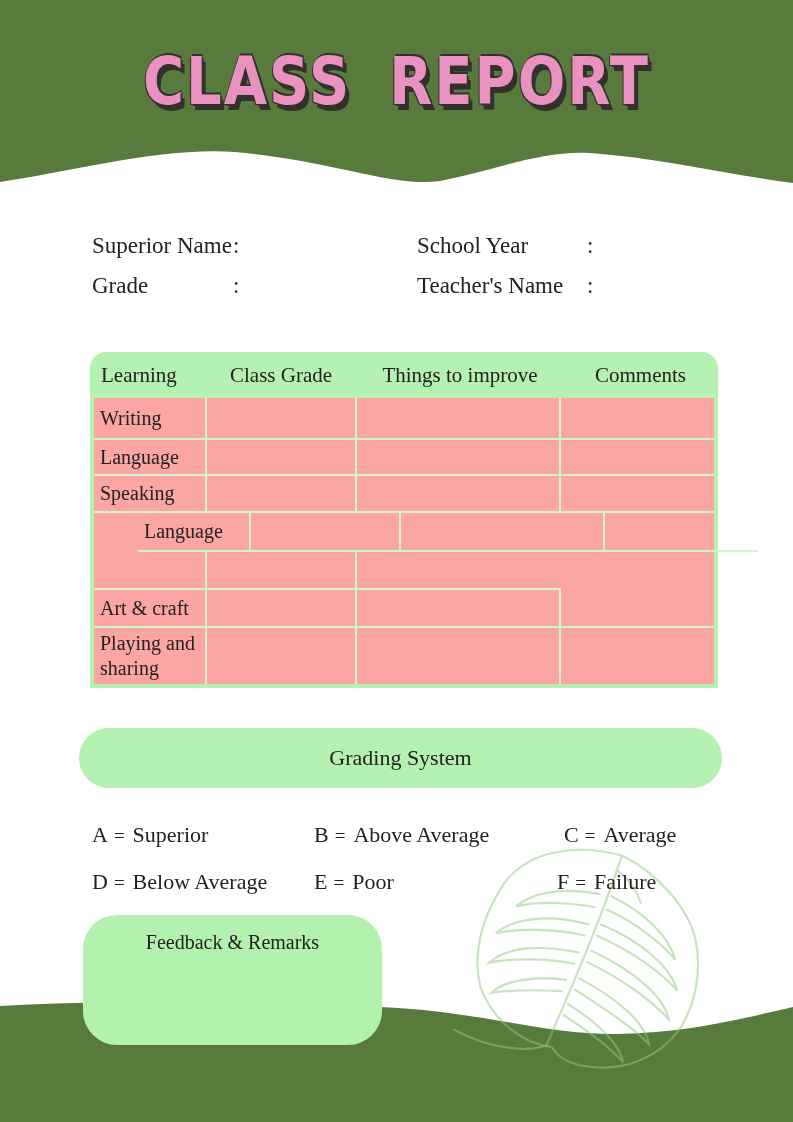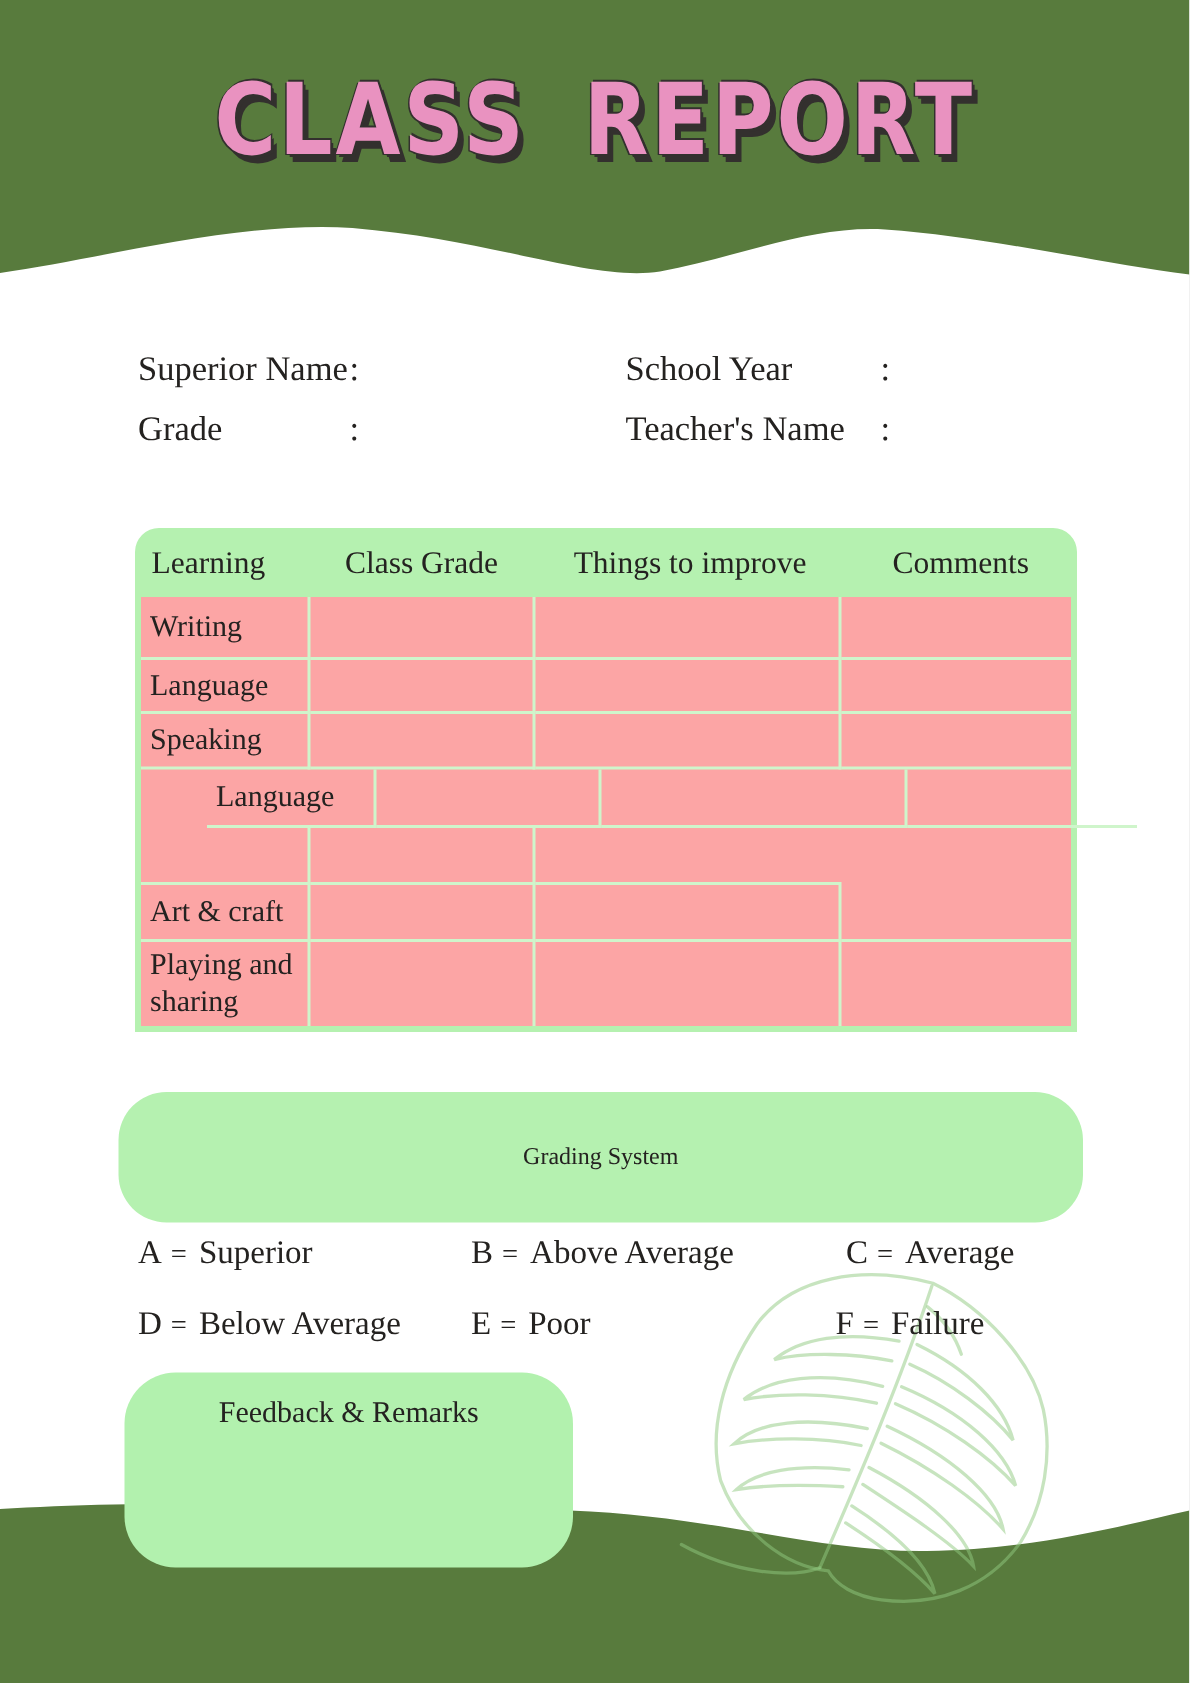--- a/index.html
+++ b/index.html
@@ -48,23 +48,23 @@
   .tcell{
     border-right:2px solid #CFF5CB;border-bottom:2px solid #CFF5CB;
     display:flex;align-items:center;font-size:20px;line-height:1.25;
   }
   .tcell.label{padding-left:6px;padding-right:4px;}
   .trow .tcell:last-child{border-right:none;}
   .trow:last-child .tcell{border-bottom:none;}
 
   
   .grading-banner{
-    left:79px;top:728px;width:643px;height:87px;background:#B5F1B0;
+    left:79px;top:728px;width:643px;height:60px;background:#B5F1B0;
     border-radius:32px;display:flex;align-items:center;justify-content:center;
-    font-size:16px;
+    font-size:22px;
   }
 
   
   .gkey{position:absolute;font-size:22px;white-space:nowrap;}
   .gkey .eq{margin:0 8px 0 6px;font-size:19px;}
 
   
   .feedback-box{
     left:83px;top:915px;width:299px;height:130px;background:#B2F1AE;
     border-radius:34px;text-align:center;

